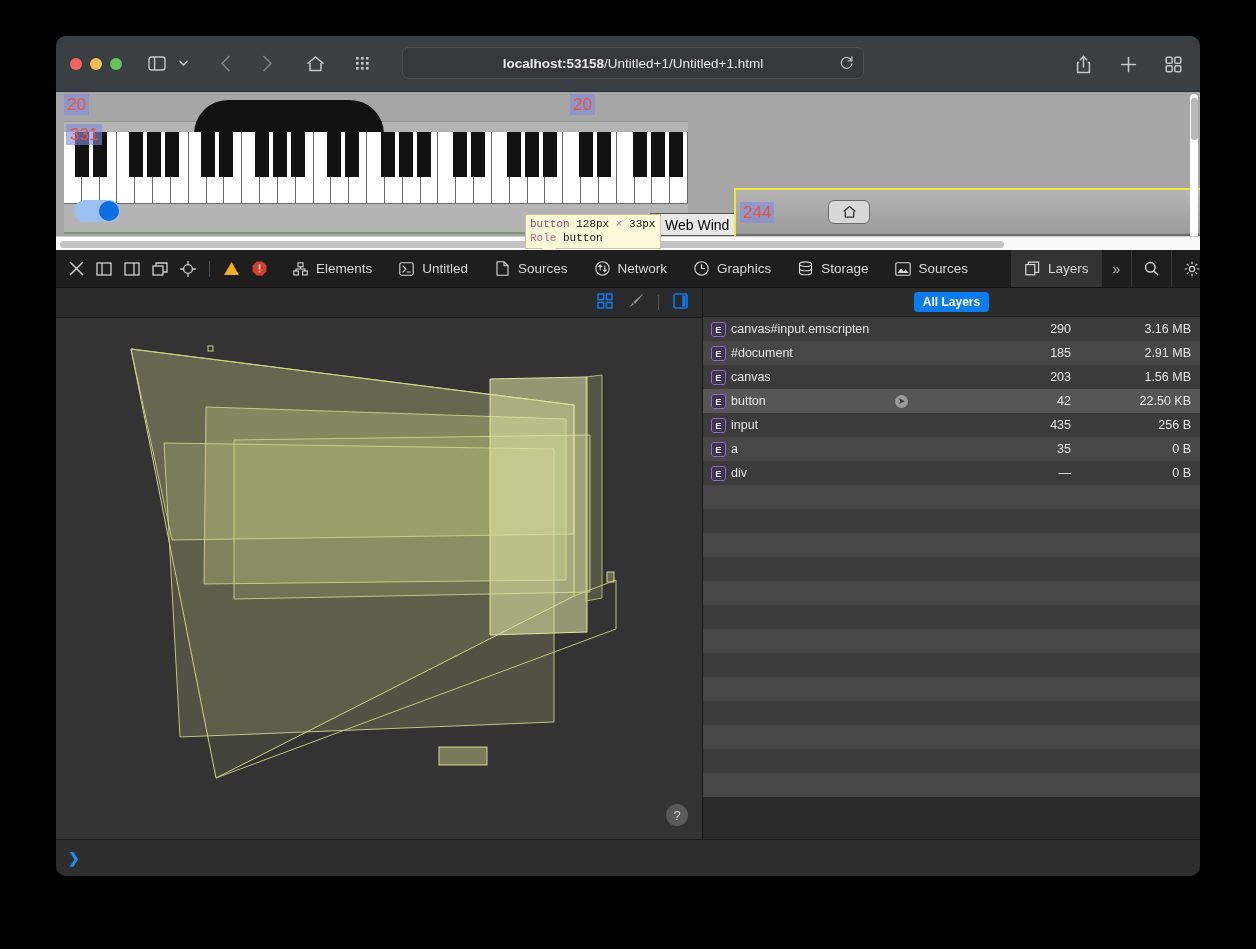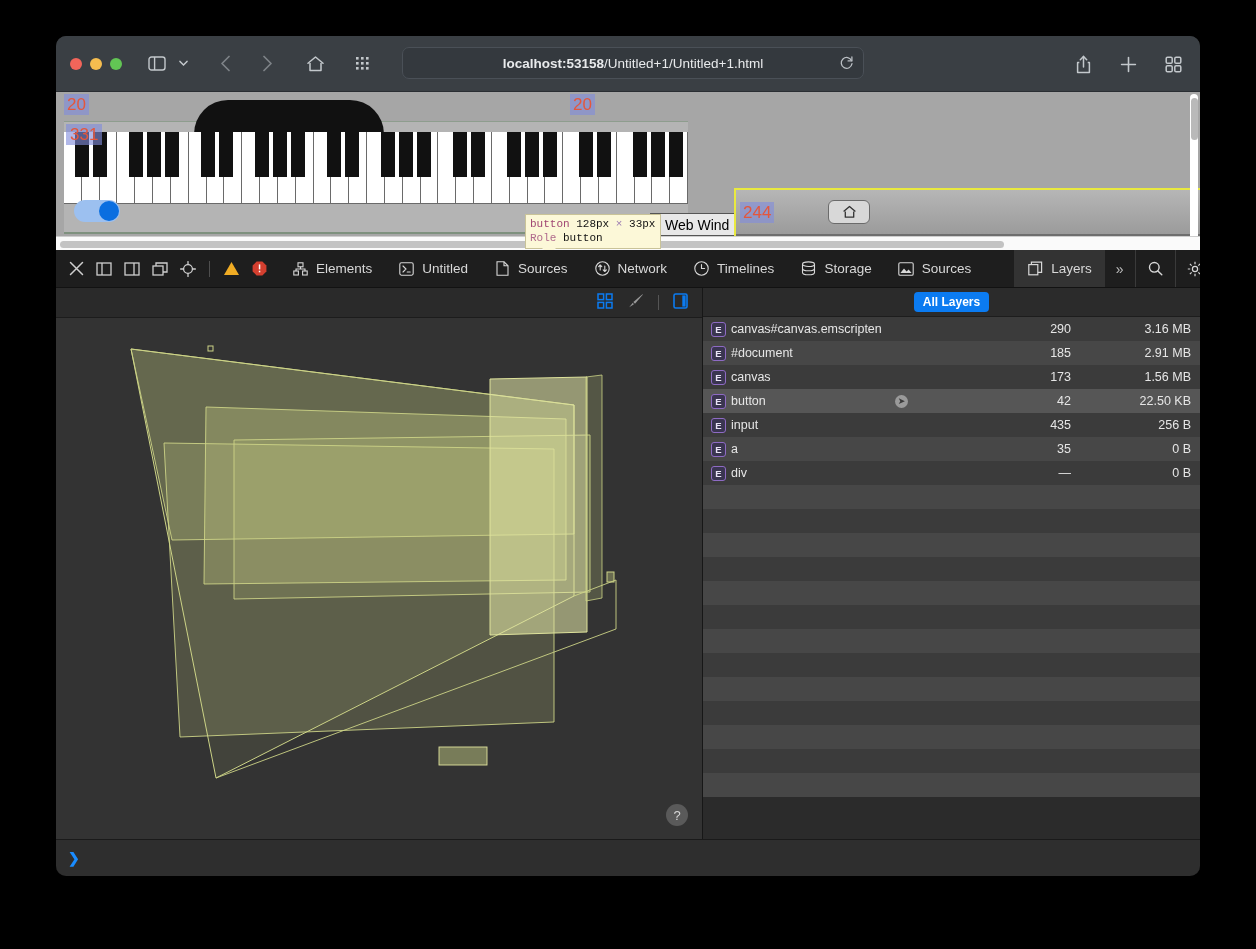--- a/index.html
+++ b/index.html
@@ -555,21 +555,21 @@
         <span>Network</span>
       </div>
       <div class="tabdiv"></div>
       <div class="dt-tab">
         <span class="ti">
             <svg width="15" height="15" viewBox="0 0 15 15">
               <circle cx="7.5" cy="7.5" r="6.7" fill="none" stroke="currentColor" stroke-width="1.1"></circle>
               <path d="M7.5 3.6 V7.5 H10.6" fill="none" stroke="currentColor" stroke-width="1.1" stroke-linecap="round"></path>
             </svg>
           </span>
-        <span>Timelines</span>
+        <span>Graphics</span>
       </div>
       <div class="tabdiv"></div>
       <div class="dt-tab">
         <span class="ti">
             <svg width="15" height="15" viewBox="0 0 15 15">
               <ellipse cx="7.5" cy="3.2" rx="6" ry="2.3" fill="none" stroke="currentColor" stroke-width="1.1"></ellipse>
               <path d="M1.5 3.2 V7.5 C1.5 8.8 4.2 9.8 7.5 9.8 C10.8 9.8 13.5 8.8 13.5 7.5 V3.2" fill="none" stroke="currentColor" stroke-width="1.1"></path>
               <path d="M1.5 7.5 V11.5 C1.5 12.8 4.2 13.8 7.5 13.8 C10.8 13.8 13.5 12.8 13.5 11.5 V7.5" fill="none" stroke="currentColor" stroke-width="1.1"></path>
             </svg>
           </span>
@@ -685,34 +685,34 @@
 
       <div class="layerspanel">
         <div class="lp-head">
           <span class="pill">All Layers</span>
         </div>
 
 
         <div class="lp-rows">
           <div class="lrow odd">
             <span class="ebadge">E</span>
-            <span class="lnode">canvas#canvas.emscripten</span>
+            <span class="lnode">canvas#input.emscripten</span>
             <span class="lpaints">290</span>
             <span class="lmem">3.16 MB</span>
           </div>
           <div class="lrow even">
             <span class="ebadge">E</span>
             <span class="lnode">#document</span>
             <span class="lpaints">185</span>
             <span class="lmem">2.91 MB</span>
           </div>
           <div class="lrow odd">
             <span class="ebadge">E</span>
             <span class="lnode">canvas</span>
-            <span class="lpaints">173</span>
+            <span class="lpaints">203</span>
             <span class="lmem">1.56 MB</span>
           </div>
           <div class="lrow sel">
             <span class="ebadge">E</span>
             <span class="lnode">button</span>
             <span class="goarrow">➤</span>
             <span class="lpaints">42</span>
             <span class="lmem">22.50 KB</span>
           </div>
           <div class="lrow odd">

